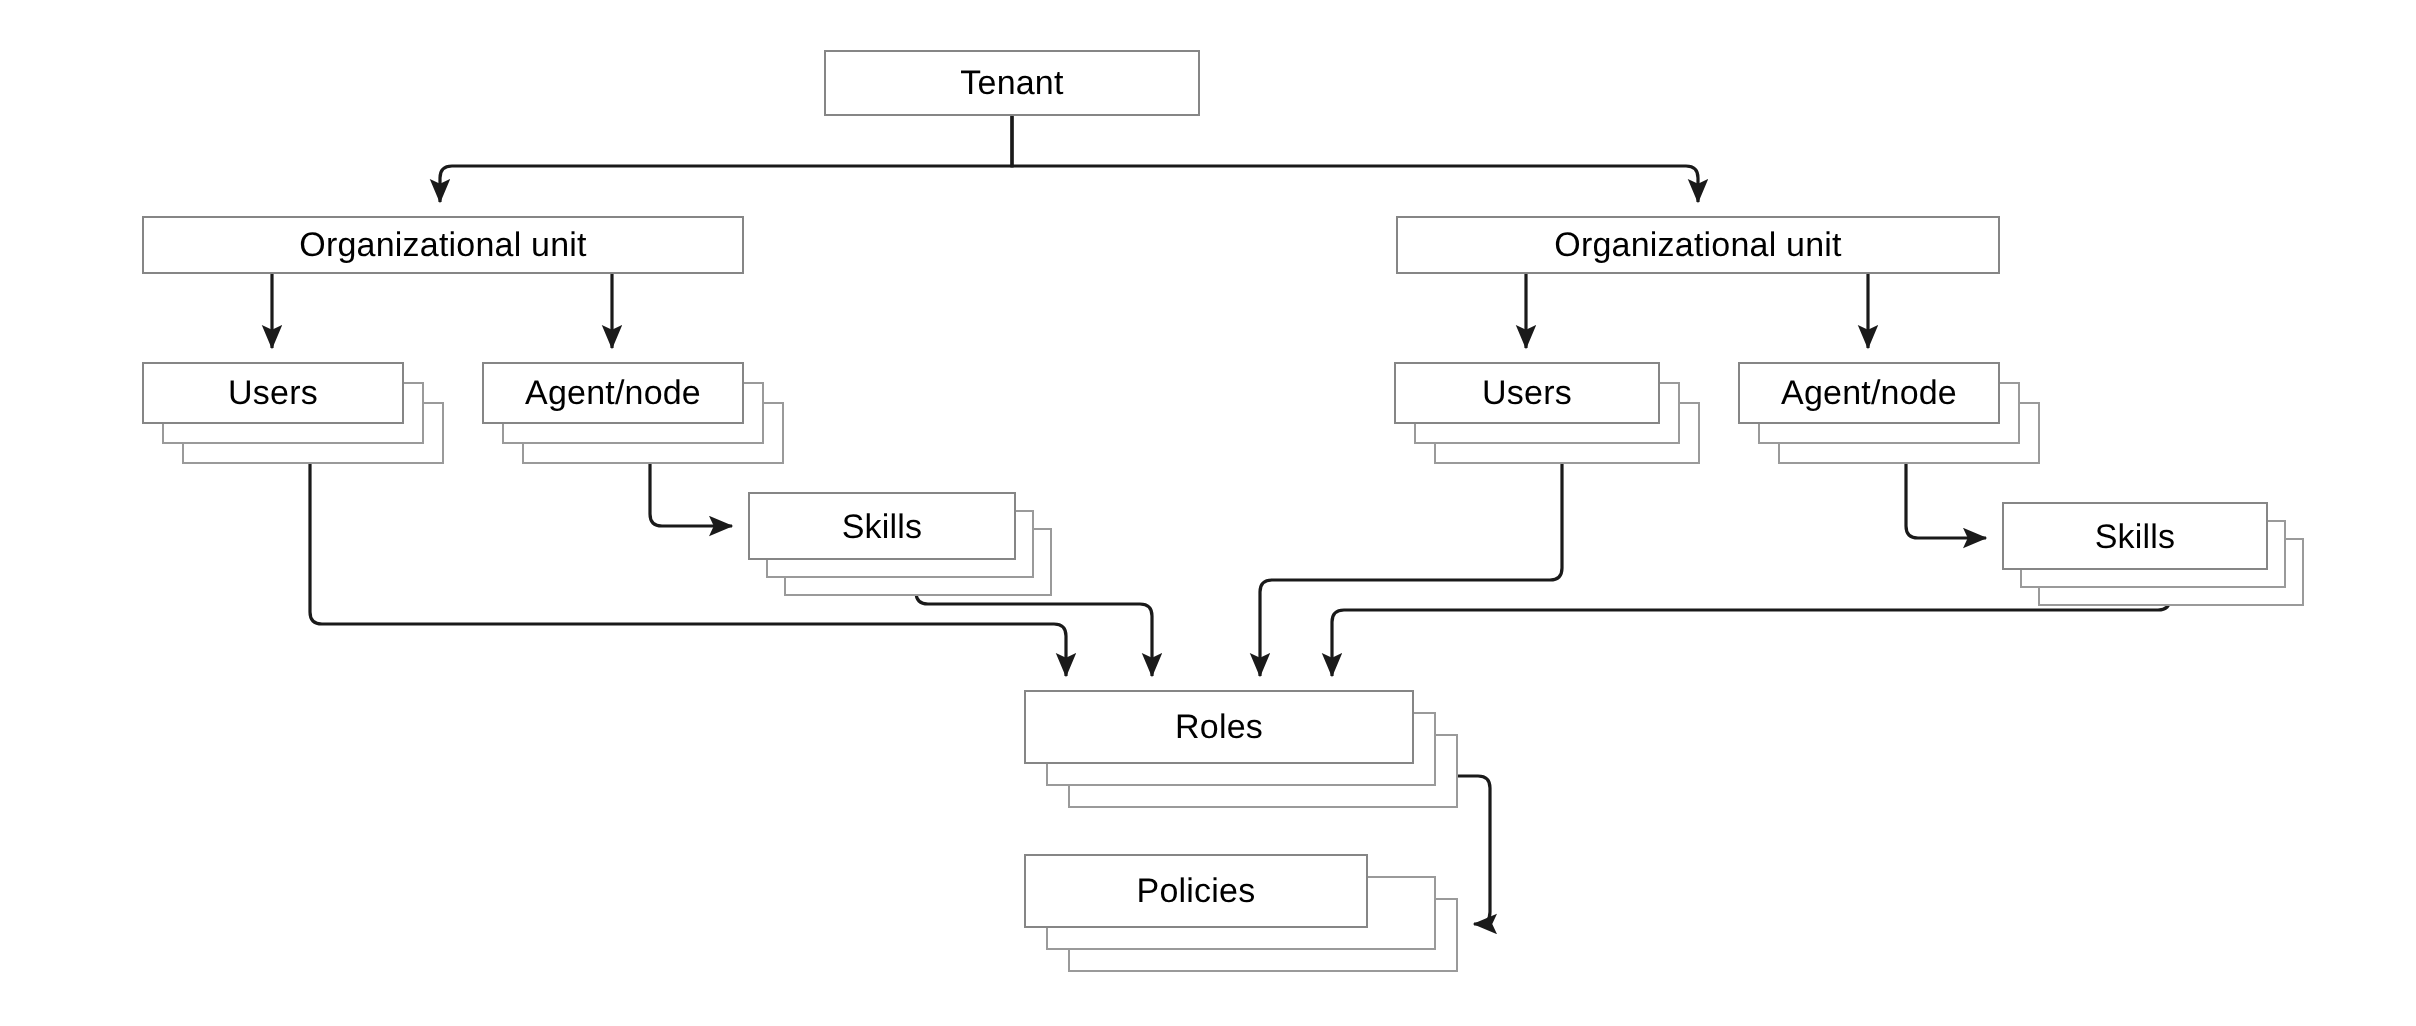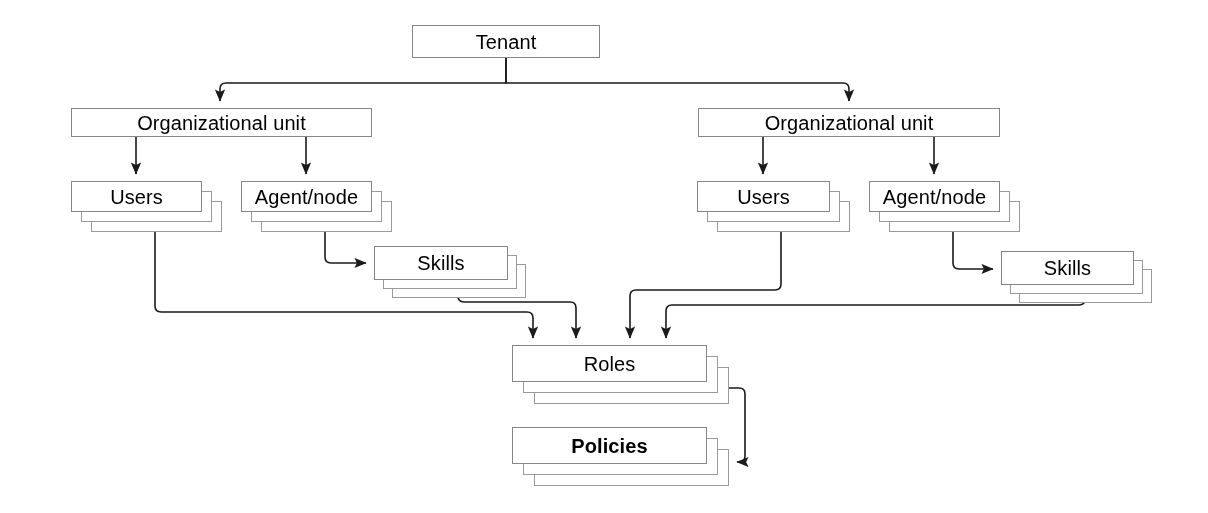--- a/index.html
+++ b/index.html
@@ -27,21 +27,21 @@
   }
   .node {
     position: absolute;
     box-sizing: border-box;
     background: #ffffff;
     border: 1px solid #868686;
     display: flex;
     align-items: center;
     justify-content: center;
     color: #000000;
-    font-size: 20px;
+    font-size: 17px;
     line-height: 1;
     letter-spacing: 0.1px;
     white-space: nowrap;
     z-index: 5;
   }
   .stack-layer {
     position: absolute;
     box-sizing: border-box;
     background: #ffffff;
     border: 1px solid #9a9a9a;
@@ -160,17 +160,17 @@
   </div>
 
   <div class="stack-layer l2" style="left:534px; top:367px; width:195px; height:37px;"></div>
   <div class="stack-layer" style="left:523px; top:356px; width:195px; height:37px;"></div>
   <div class="node" style="left:512px; top:345px; width:195px; height:37px;align-items:center;">
     <span>Roles</span>
   </div>
 
   <div class="stack-layer l2" style="left:534px; top:449px; width:195px; height:37px;"></div>
   <div class="stack-layer" style="left:523px; top:438px; width:195px; height:37px;"></div>
-  <div class="node" style="left:512px; top:427px; width:195px; height:37px;font-weight:bold;">
+  <div class="node" style="left:512px; top:427px; width:172px; height:37px;">
     <span>Policies</span>
   </div>
 
 </div>
 
 </body></html>

